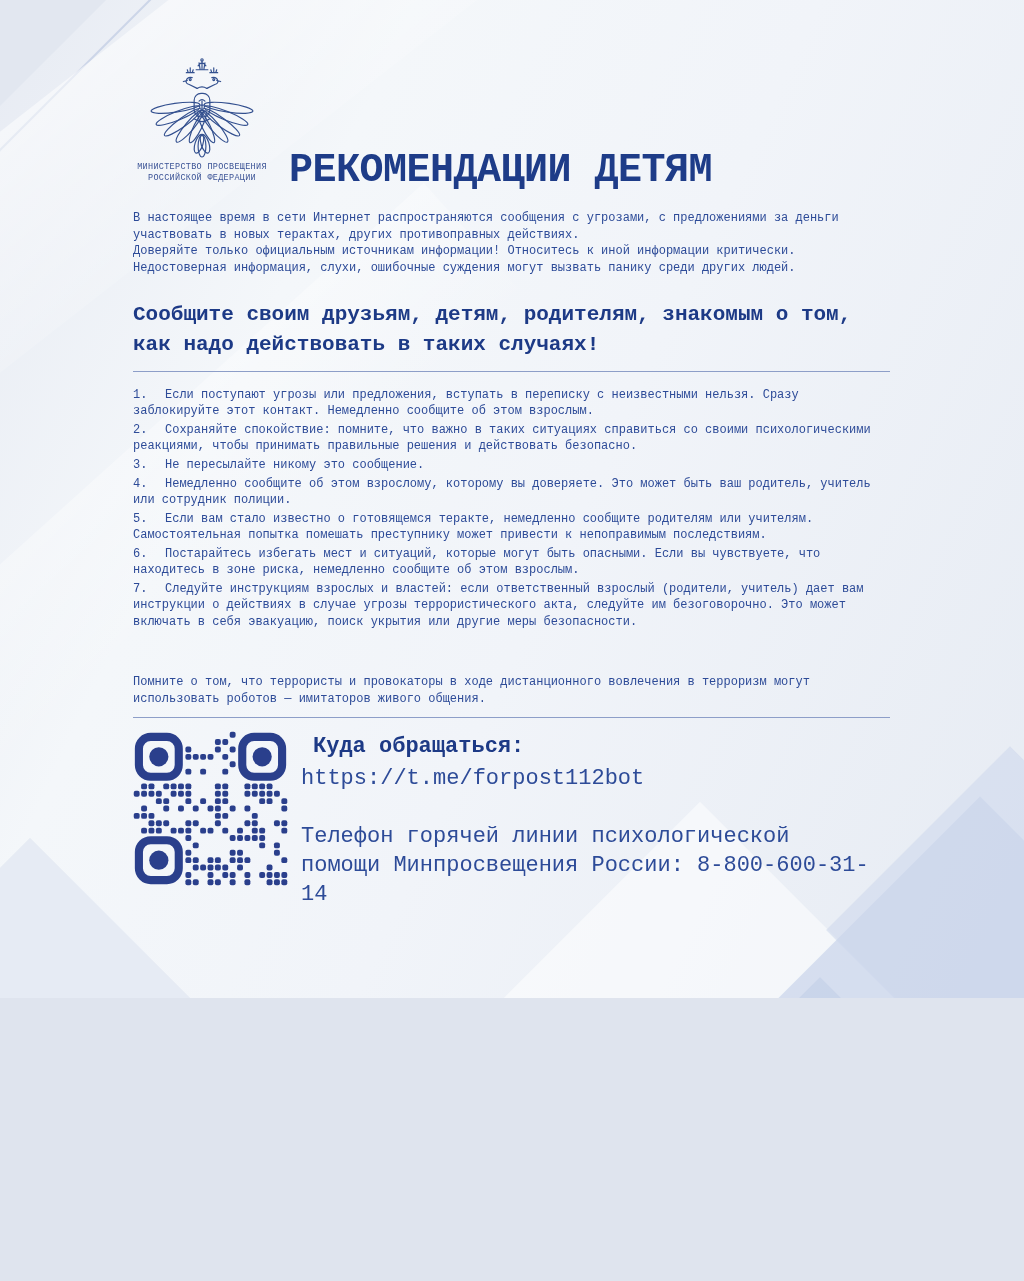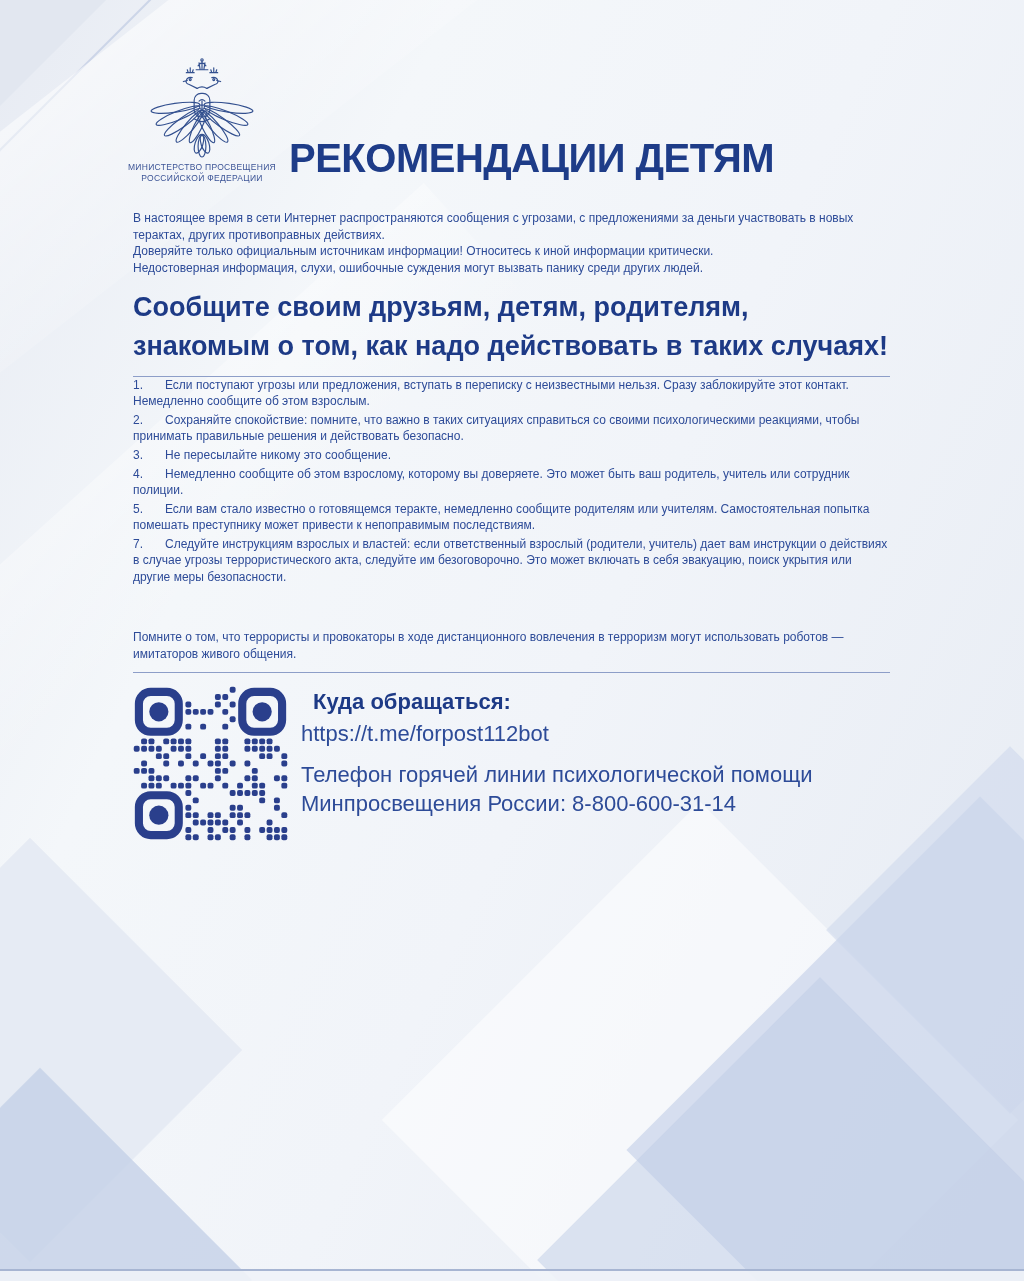--- a/index.html
+++ b/index.html
@@ -1,20 +1,20 @@
 <!DOCTYPE html>
 <html lang="ru"><head>
 <meta charset="utf-8">
 <style>
   * { margin:0; padding:0; box-sizing:border-box; }
   html,body { background:#dfe4ee; }
   .page {
-    position:relative; width:1024px; height:1281px; overflow:hidden;
+    position:relative; width:1024px; height:998px; overflow:hidden;
     background:linear-gradient(115deg,#e7ebf3 0%,#f4f7fa 28%,#f1f4f9 55%,#e6ebf3 100%);
-    font-family:Liberation Sans, sans-serif;
+    font-family:Liberation Mono, monospace;
     color:#2d4b98;
   }
   .deco { position:absolute; pointer-events:none; }
   .tl-tri { left:-75px; top:-75px; width:150px; height:150px; transform:rotate(45deg); background:#e2e7f0; }
   .tl-line { left:-125px; top:74px; width:400px; height:2px; transform:rotate(-45deg); background:rgba(178,193,221,.55); }
   .tl-band { left:-300px; top:40px; width:900px; height:190px; transform:rotate(-38deg); background:linear-gradient(rgba(255,255,255,.55),rgba(255,255,255,.15)); }
   .mid-band { left:-220px; top:430px; width:800px; height:160px; transform:rotate(-42deg); background:linear-gradient(rgba(255,255,255,.35),rgba(255,255,255,0)); }
   .br-d1 { left:730px; top:900px; width:500px; height:500px; transform:rotate(45deg); background:rgba(203,214,235,.75); }
   .br-d2 { left:620px; top:1060px; width:400px; height:400px; transform:rotate(45deg); background:rgba(189,203,229,.5); }
   .br-d3 { left:475px; top:895px; width:450px; height:450px; transform:rotate(45deg); background:rgba(255,255,255,.5); }
@@ -23,44 +23,44 @@
   .bl-d2 { left:-120px; top:900px; width:300px; height:300px; transform:rotate(45deg); background:rgba(222,229,241,.65); }
   .bottom-line { left:0; top:1269px; width:1024px; height:2px; background:#a7b5d2; }
   .bottom-strip { left:0; top:1271px; width:1024px; height:10px; background:rgba(240,243,248,.9); }
 
   .content { position:absolute; left:133px; top:58px; width:757px; }
 
   .header { position:relative; height:152px; }
   .emblem-block { position:absolute; left:-6px; top:0; width:150px; text-align:center; }
   .emblem-block svg { display:block; margin:0 auto; }
   .ministry-caption { margin-top:4px; font-size:8.5px; letter-spacing:.3px; line-height:1.35; color:#3c5496; }
-  .doc-title { position:absolute; left:156px; top:78px; font-size:40px; font-weight:bold; letter-spacing:-.5px; color:#1e3c88; white-space:nowrap; }
+  .doc-title { position:absolute; left:156px; top:90px; font-size:40px; font-weight:bold; letter-spacing:-.5px; color:#1e3c88; white-space:nowrap; }
 
   .body-text { font-size:12px; line-height:1.38; }
   .intro p { margin:0; }
 
-  .callout { margin-top:12px; font-size:27px; line-height:1.42; font-weight:bold; color:#1d3a86; }
+  .callout { margin-top:24px; font-size:21px; line-height:1.42; font-weight:bold; color:#1d3a86; }
   .rule { margin-top:11px; border:none; border-top:1.5px solid #8d9ec8; width:100%; }
 
-  .rec-list { }
+  .rec-list { margin-top:15px; }
   .rec-list p { margin:0 0 2px 0; }
   .rec-num { display:inline-block; width:32px; }
 
   .reminder { margin-top:44px; }
   .prevention { margin-top:14px; }
   .prevention b { color:#1d3a86; }
 
   .rule2 { margin-top:9px; border:none; border-top:1.5px solid #8d9ec8; width:100%; }
 
   .contact-row { margin-top:13px; display:flex; align-items:flex-start; }
   .qr-wrap { width:155px; flex:0 0 155px; }
   .contact-col { margin-left:13px; padding-top:2px; }
   .contact-heading { font-size:22px; font-weight:bold; color:#1d3a86; line-height:1.3;margin-left:12px; }
   .contact-link { font-size:22px; color:#2d4b98; text-decoration:none; line-height:1.4; display:inline-block; margin-top:3px; }
-  .contact-phone { margin-top:10px; font-size:22px; line-height:1.32; max-width:575px; }
+  .contact-phone { margin-top:27px; font-size:22px; line-height:1.32; max-width:575px; }
 </style>
 </head>
 <body>
 
 <div class="page">
 
   <div class="deco tl-tri"></div>
   <div class="deco tl-line"></div>
   <div class="deco tl-band"></div>
   <div class="deco mid-band"></div>
@@ -153,20 +153,21 @@
 
     <div class="callout">Сообщите своим друзьям, детям, родителям, знакомым о том, как надо действовать в таких случаях!</div>
     <hr class="rule">
 
     <div class="body-text rec-list">
       <p><span class="rec-num">1.</span><span>Если поступают угрозы или предложения, вступать в переписку с неизвестными нельзя. Сразу заблокируйте этот контакт. Немедленно сообщите об этом взрослым.</span></p>
       <p><span class="rec-num">2.</span><span>Сохраняйте спокойствие: помните, что важно в таких ситуациях справиться со своими психологическими реакциями, чтобы принимать правильные решения и действовать безопасно.</span></p>
       <p><span class="rec-num">3.</span><span>Не пересылайте никому это сообщение.</span></p>
       <p><span class="rec-num">4.</span><span>Немедленно сообщите об этом взрослому, которому вы доверяете. Это может быть ваш родитель, учитель или сотрудник полиции.</span></p>
       <p><span class="rec-num">5.</span><span>Если вам стало известно о готовящемся теракте, немедленно сообщите родителям или учителям. Самостоятельная попытка помешать преступнику может привести к непоправимым последствиям.</span></p>
+      <p><span class="rec-num">6.</span><span>Постарайтесь избегать мест и ситуаций, которые могут быть опасными. Если вы чувствуете, что находитесь в зоне риска, немедленно сообщите об этом взрослым.</span></p>
       <p><span class="rec-num">7.</span><span>Следуйте инструкциям взрослых и властей: если ответственный взрослый (родители, учитель) дает вам инструкции о действиях в случае угрозы террористического акта, следуйте им безоговорочно. Это может включать в себя эвакуацию, поиск укрытия или другие меры безопасности.</span></p>
     </div>
 
     <p class="body-text reminder">Помните о том, что террористы и провокаторы в ходе дистанционного вовлечения в терроризм могут использовать роботов — имитаторов живого общения.</p>
 
     <hr class="rule2">
 
     <div class="contact-row">
       <div class="qr-wrap">
         <svg width="155" height="155" viewBox="0 0 210 210">

